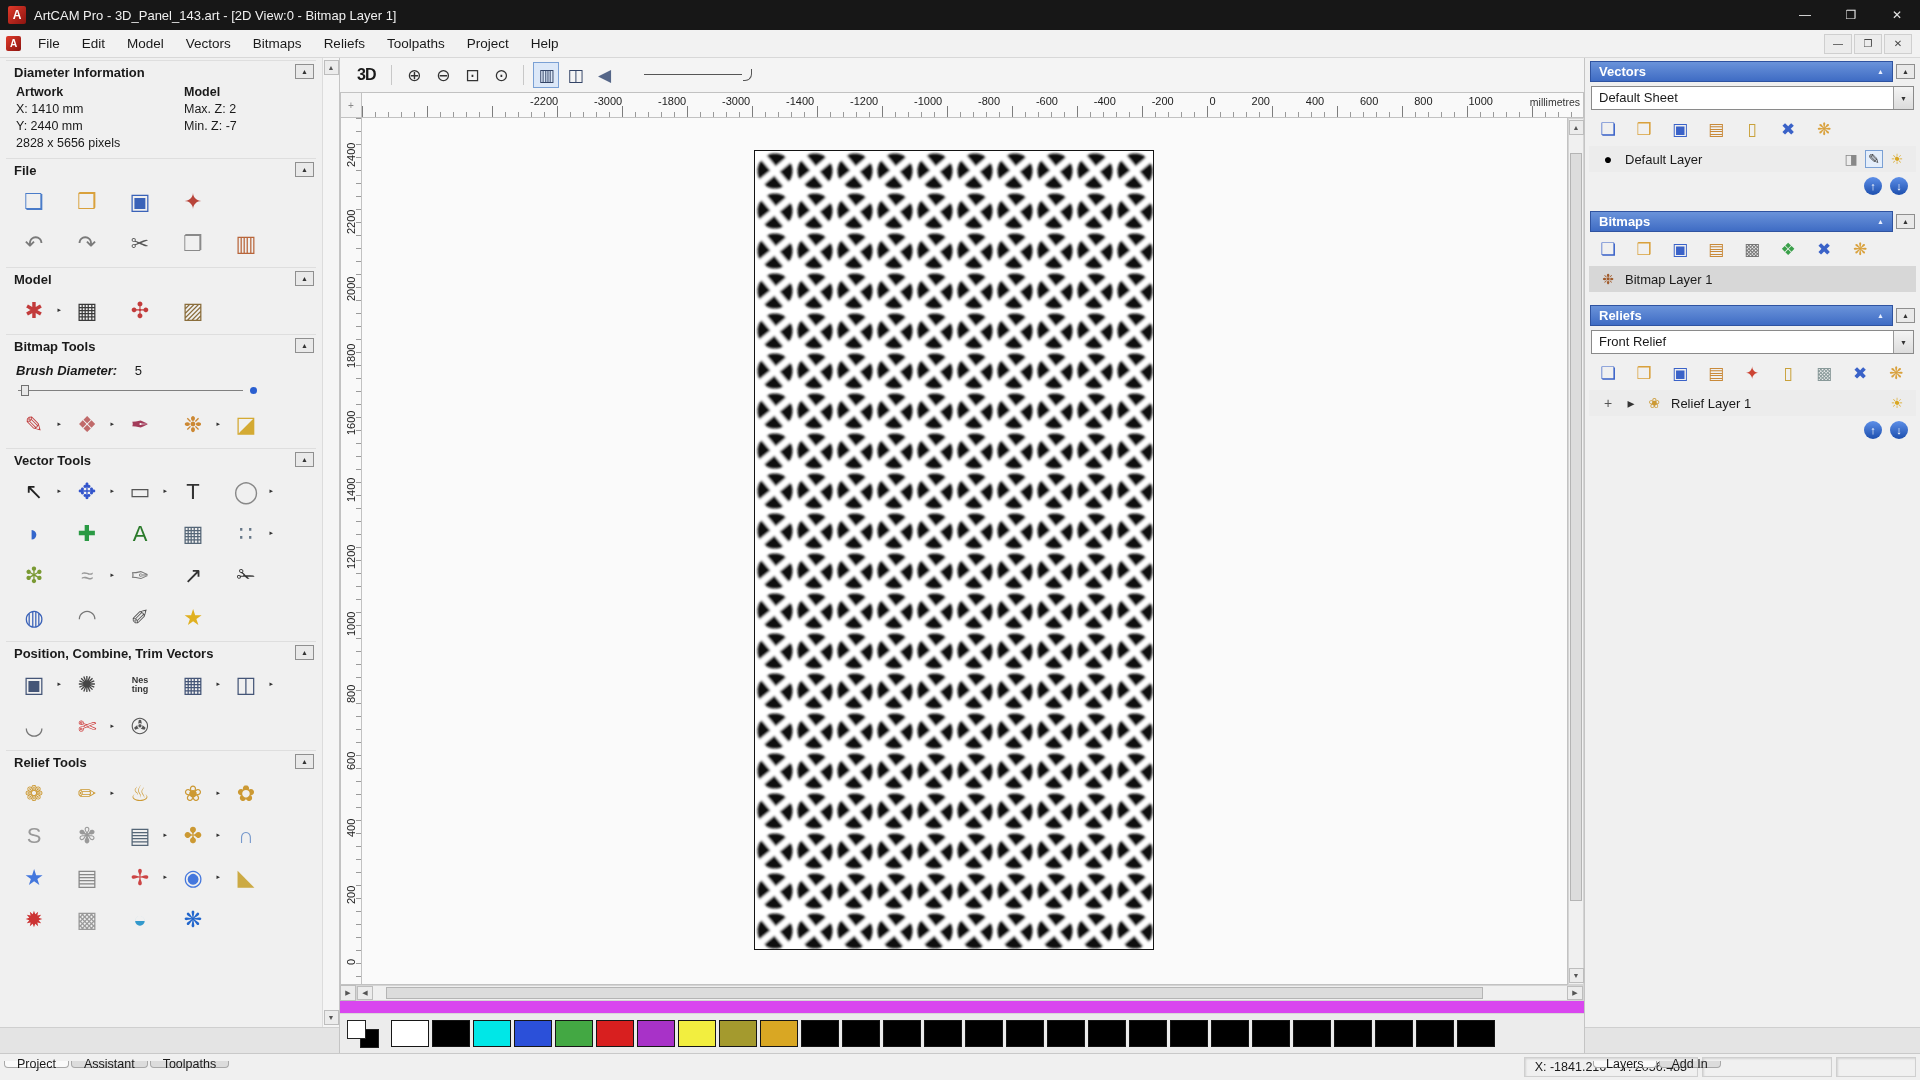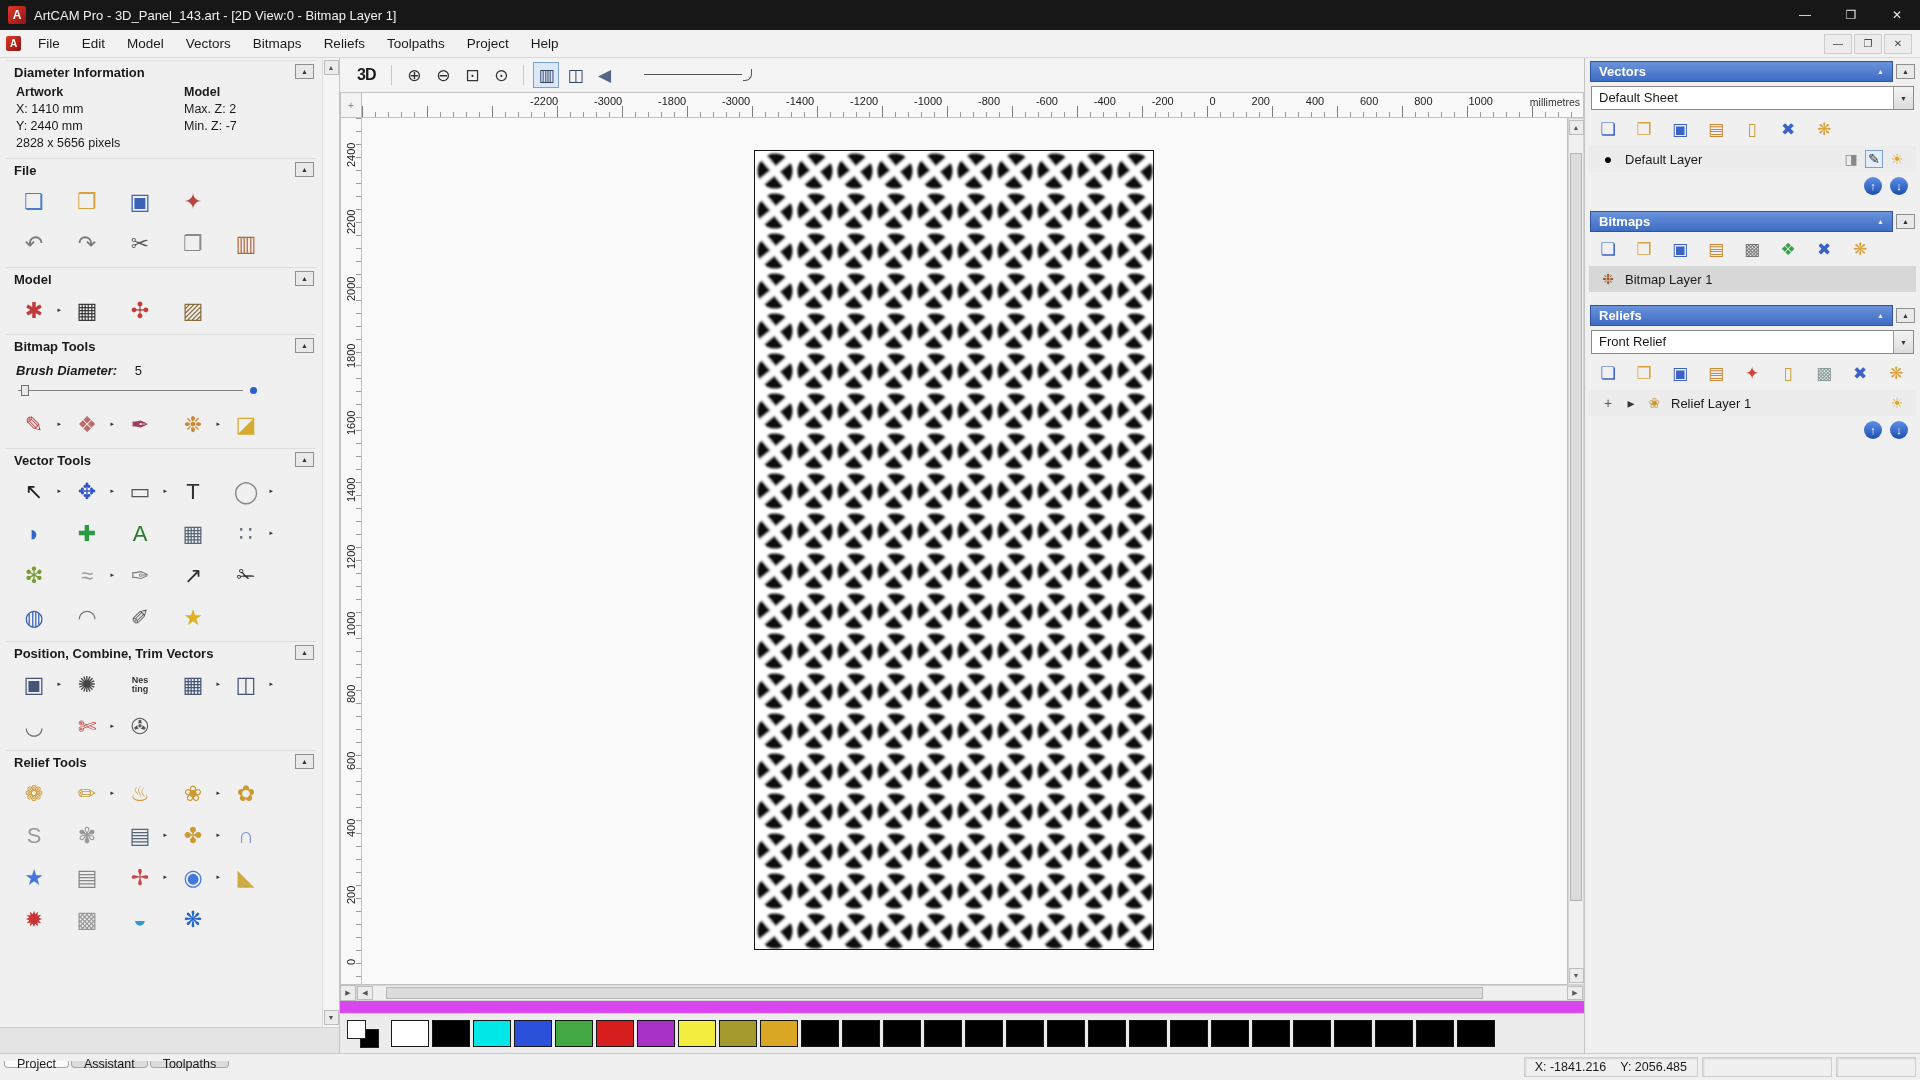--- a/index.html
+++ b/index.html
@@ -813,20 +813,24 @@
             <div class="ctrl-icon">
               <span style="color: rgb(217, 167, 35);">☀</span>
             </div>
           </span>
       </div>
       <div class="updown">
         <span class="circle-btn">↑</span>
         <span class="circle-btn">↓</span>
       </div>
 
+      <div class="rp-tabs">
+          <div class="tab active">Layers</div>
+          <div class="tab">Add In</div>
+        </div>
     </div>
 
   </div>
 
   <div class="statusbar">
     <div class="sb-cell">
       <span>X: -1841.216</span>
       <span>Y: 2056.485</span>
     </div>
     <div class="sb-cell w130"></div>

